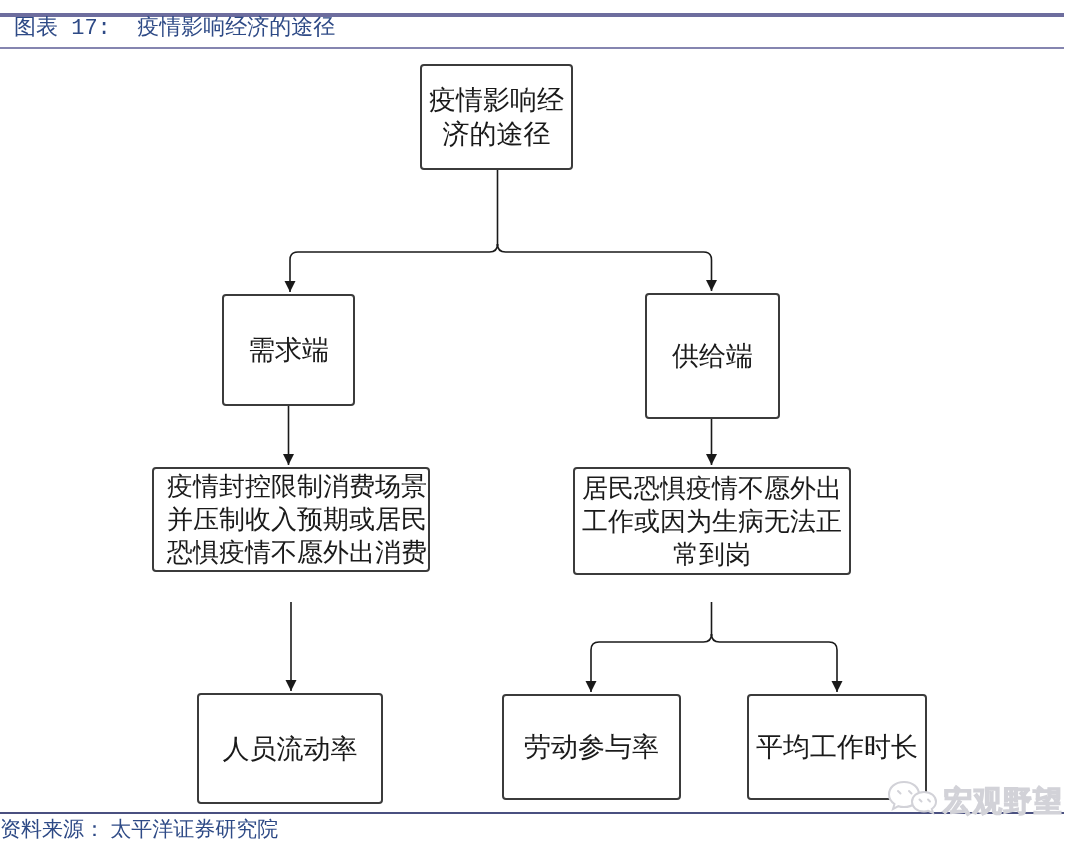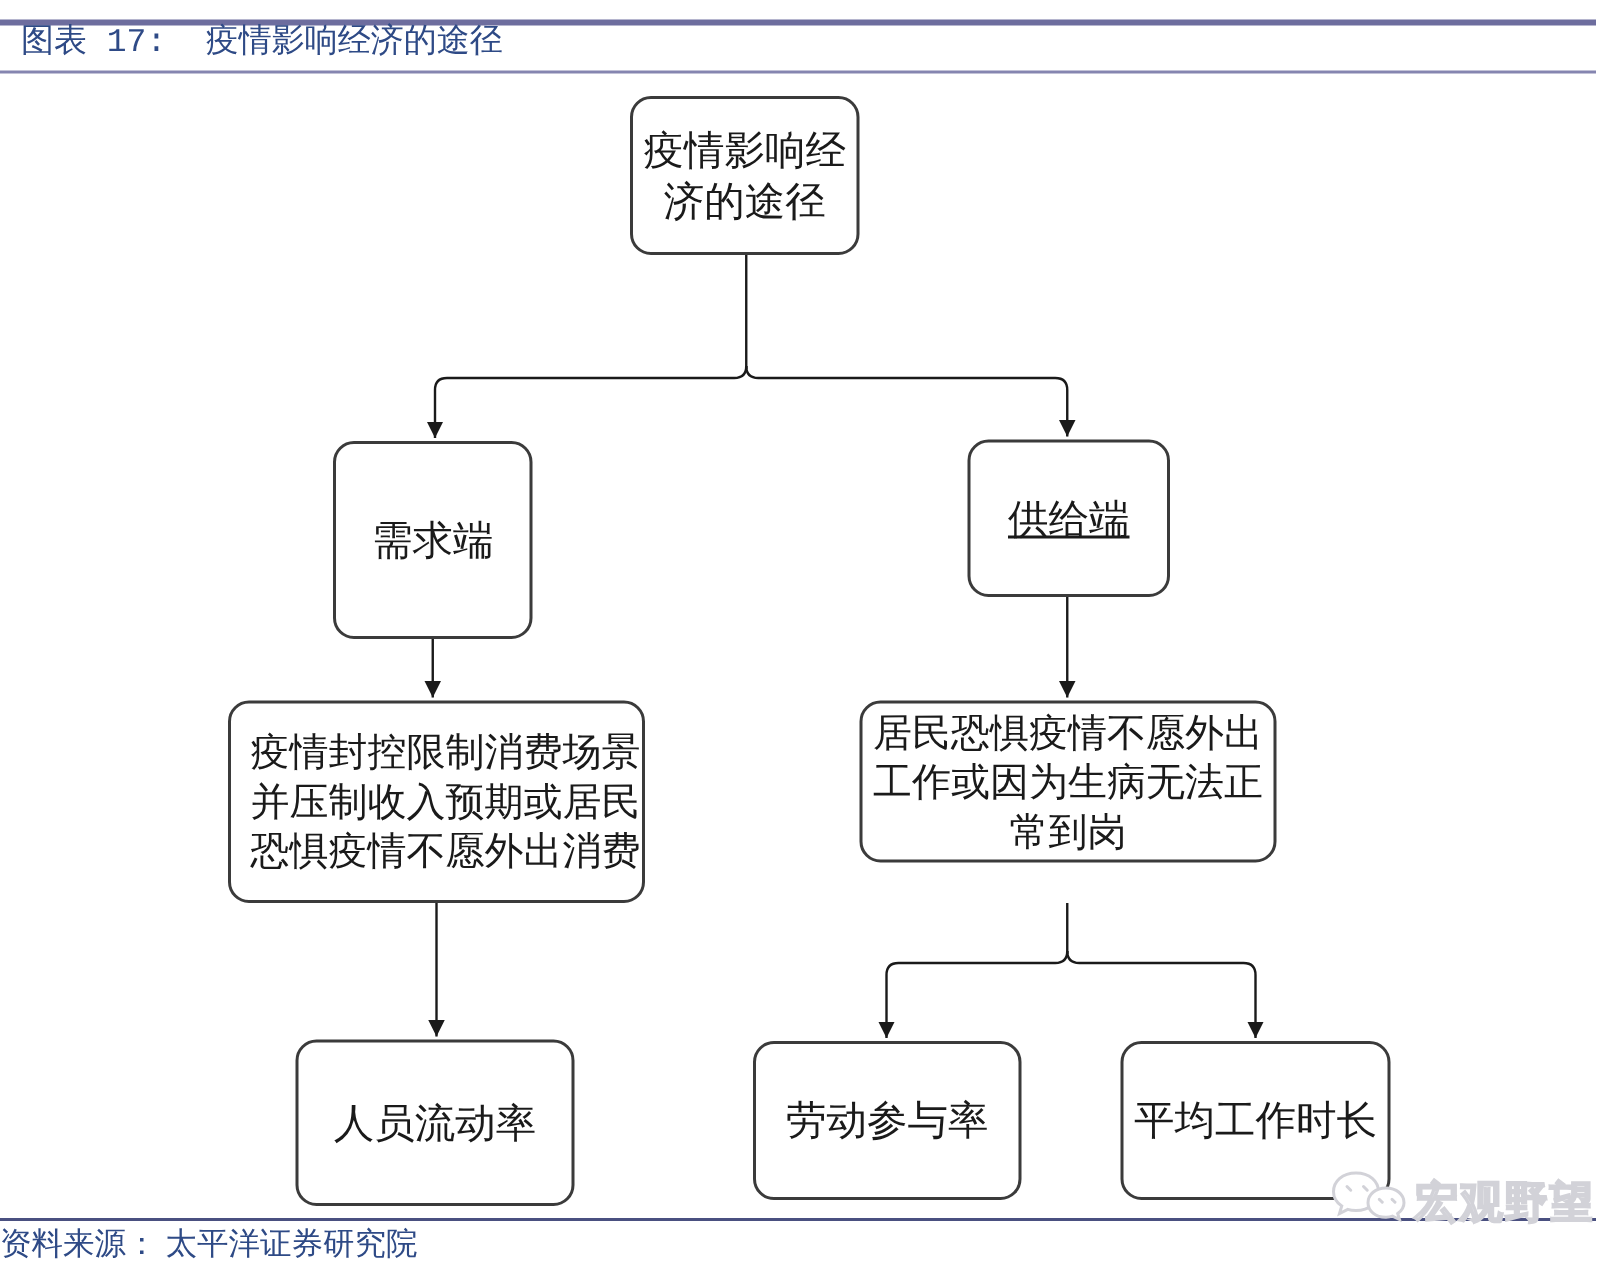--- a/index.html
+++ b/index.html
@@ -44,39 +44,39 @@
   
   .connectors {
     position: absolute;
     left: 0; top: 0;
     width: 1080px; height: 851px;
   }
   .node {
     position: absolute;
     box-sizing: border-box;
     border: 2px solid var(--box-border, #3B3B3B);
-    border-radius: 14px;
+    border-radius: 4px;
     background: #ffffff;
     color: var(--box-text, #1A1A1A);
     display: flex;
     align-items: center;
     justify-content: center;
     text-align: center;
     white-space: pre-line;
     font-size: 27px;
     line-height: 34px;
   }
   .node.detail {
     font-size: 26px;
     line-height: 33px;
   }
   .node-root          { left: 420px; top: 64px;  width: 153px; height: 106px; }
-  .node-demand        { left: 222px; top: 294px; width: 133px; height: 132px; }
-  .node-supply        { left: 645px; top: 293px; width: 135px; height: 105px; text-decoration: underline; }
-  .node-demand-detail { left: 152px; top: 467px; width: 278px; height: 135px; padding-left: 12px; }
+  .node-demand        { left: 222px; top: 294px; width: 133px; height: 112px; }
+  .node-supply        { left: 645px; top: 293px; width: 135px; height: 126px; }
+  .node-demand-detail { left: 152px; top: 467px; width: 278px; height: 105px; padding-left: 12px; }
   .node-supply-detail { left: 573px; top: 467px; width: 278px; height: 108px; }
   .node-mobility      { left: 197px; top: 693px; width: 186px; height: 111px; }
   .node-participation { left: 502px; top: 694px; width: 179px; height: 106px; }
   .node-work-hours    { left: 747px; top: 694px; width: 180px; height: 106px; }
   
   .bottom-rule {
     position: absolute;
     left: 0; top: 812px;
     width: 1064px; height: 2px;
     background: var(--bottom-rule, #4A5080);

